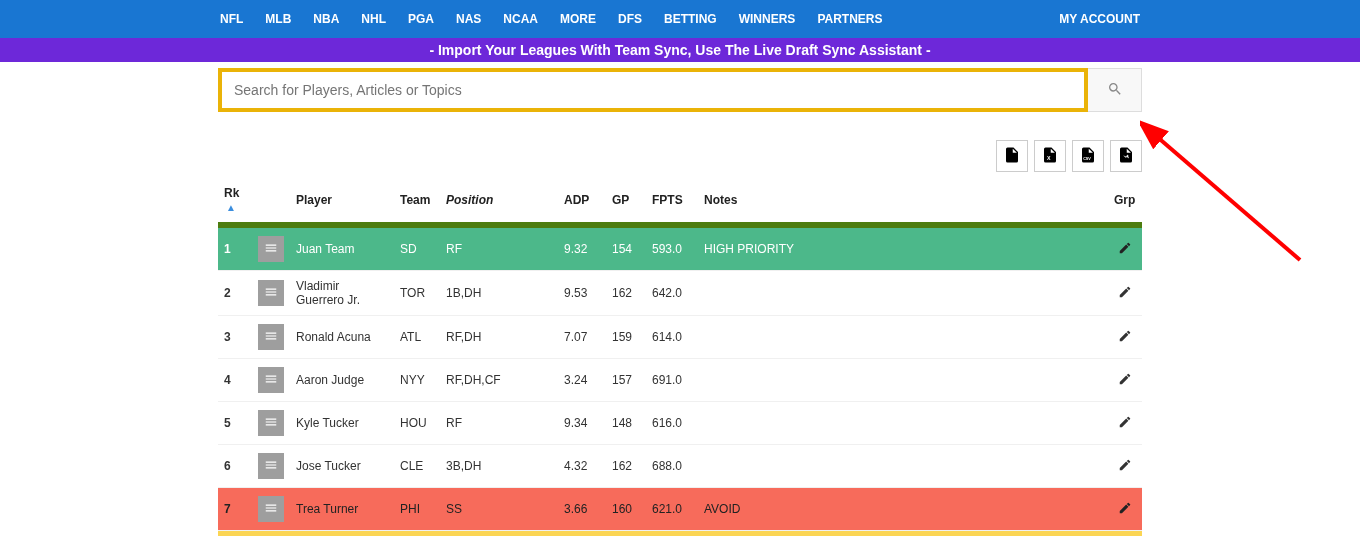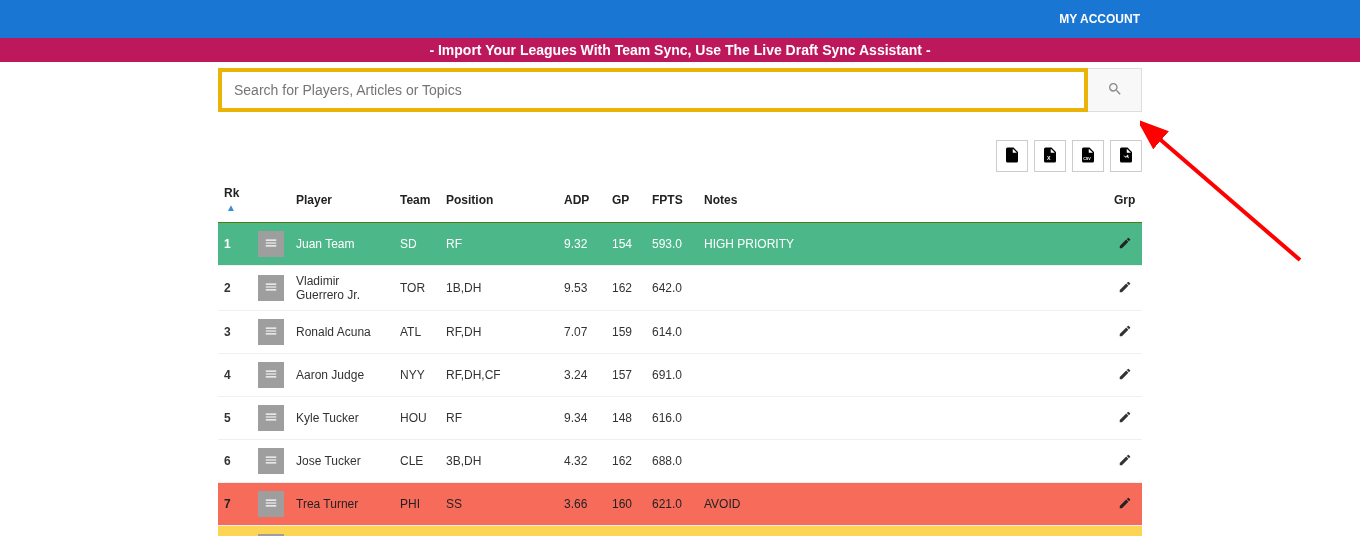--- a/index.html
+++ b/index.html
@@ -3,66 +3,80 @@
 <meta charset="utf-8">
 <style>
   * { margin: 0; padding: 0; box-sizing: border-box; }
   body { font-family: Arial, Helvetica, sans-serif; font-size: 13px; color: #333; background: #fff; }
 
   .topnav { background: #1976d2; height: 38px; display: flex; align-items: center; padding: 0 20px; }
   .nav-center { margin-left: 200px; display: flex; gap: 22px; }
   .nav-center .nav-item { color: #fff; font-weight: bold; font-size: 12px; cursor: pointer; }
   .nav-right { margin-left: auto; color: #fff; font-weight: bold; font-size: 12px; cursor: pointer; margin-right: 200px; }
 
-  .banner { background: #be185d; color: #fff; text-align: center; font-weight: bold; font-size: 14px; padding: 4px 0; }
+  .banner { background: #6d28d9; color: #fff; text-align: center; font-weight: bold; font-size: 14px; padding: 4px 0; }
 
   .content { width: 924px; margin: 0 auto; }
 
   .search-row { display: flex; margin-top: 6px; }
   .search-input { flex: 1; border: 4px solid #eab308; padding: 10px 12px; font-size: 14px; color: #666; outline: none; }
   .search-btn { width: 54px; border: 1px solid #ddd; border-left: none; background: #f8f8f8; display: flex; align-items: center; justify-content: center; cursor: pointer; }
 
   .export-row { display: flex; justify-content: flex-end; gap: 6px; margin-top: 28px; margin-bottom: 6px; }
   .export-btn { width: 32px; height: 32px; border: 1px solid #ccc; background: #fff; display: flex; align-items: center; justify-content: center; cursor: pointer; }
   .export-btn svg { width: 18px; height: 18px; }
 
   .table { width: 100%; border-collapse: collapse; }
-  .table thead th { text-align: left; font-weight: bold; font-size: 12px; padding: 8px 6px; border-bottom: 1px solid #4d7c0f; background: #fff; color: #222; }
+  .table thead th { text-align: left; font-weight: bold; font-size: 12px; padding: 8px 6px; border-bottom: 6px solid #4d7c0f; background: #fff; color: #222; }
   .table thead th.sorted { color: #222; }
   .sort-arrow { color: #3b8ede; font-size: 10px; margin-left: 2px; }
   .table tbody td { padding: 8px 6px; border-bottom: 1px solid #f0f0f0; font-size: 12px; vertical-align: middle; }
   .drag-btn { width: 26px; height: 26px; background: #9e9e9e; display: inline-flex; align-items: center; justify-content: center; cursor: grab; }
   .drag-btn svg { width: 14px; height: 14px; }
   .pencil { cursor: pointer; display: inline-flex; }
   .pencil svg { width: 14px; height: 14px; }
 
   tr.row-green td { background: #4cb88a; color: #fff; }
   tr.row-red td { background: #f76b5b; color: #222; }
   tr.row-yellow td { background: #fbd553; color: #222; }
   tr.row-green .pencil svg, tr.row-red .pencil svg, tr.row-yellow .pencil svg { fill: #222; }
 
   td.rk { font-weight: bold; }
 
   .col-rk { width: 34px; }
   .col-drag { width: 34px; }
   .col-player { width: 104px; }
   .col-team { width: 46px; }
-  .col-pos { width: 118px; }
+  .col-pos { width: 118px; font-style: italic; }
   .col-adp { width: 48px; }
   .col-gp { width: 40px; }
   .col-fpts { width: 52px; }
   .col-notes { width: auto; }
   .col-grp { width: 34px; text-align: center; }
 
   .arrow-annotation { position: absolute; pointer-events: none; }
 </style>
 </head>
 <body>
 
 <div class="topnav">
+  <div class="nav-center" id="nav-center">
+      <div class="nav-item">NFL</div>
+      <div class="nav-item">MLB</div>
+      <div class="nav-item">NBA</div>
+      <div class="nav-item">NHL</div>
+      <div class="nav-item">PGA</div>
+      <div class="nav-item">NAS</div>
+      <div class="nav-item">NCAA</div>
+      <div class="nav-item">MORE</div>
+      <div class="nav-item">DFS</div>
+      <div class="nav-item">BETTING</div>
+      <div class="nav-item">WINNERS</div>
+      <div class="nav-item">PARTNERS</div>
+    </div>
   <div class="nav-right">MY ACCOUNT</div>
 </div>
 
 <div class="banner">- Import Your Leagues With Team Sync, Use The Live Draft Sync Assistant -</div>
 
 <div class="content">
   <div class="search-row">
     <input class="search-input" type="text" placeholder="Search for Players, Articles or Topics" style="">
     <button class="search-btn">
       <span>

